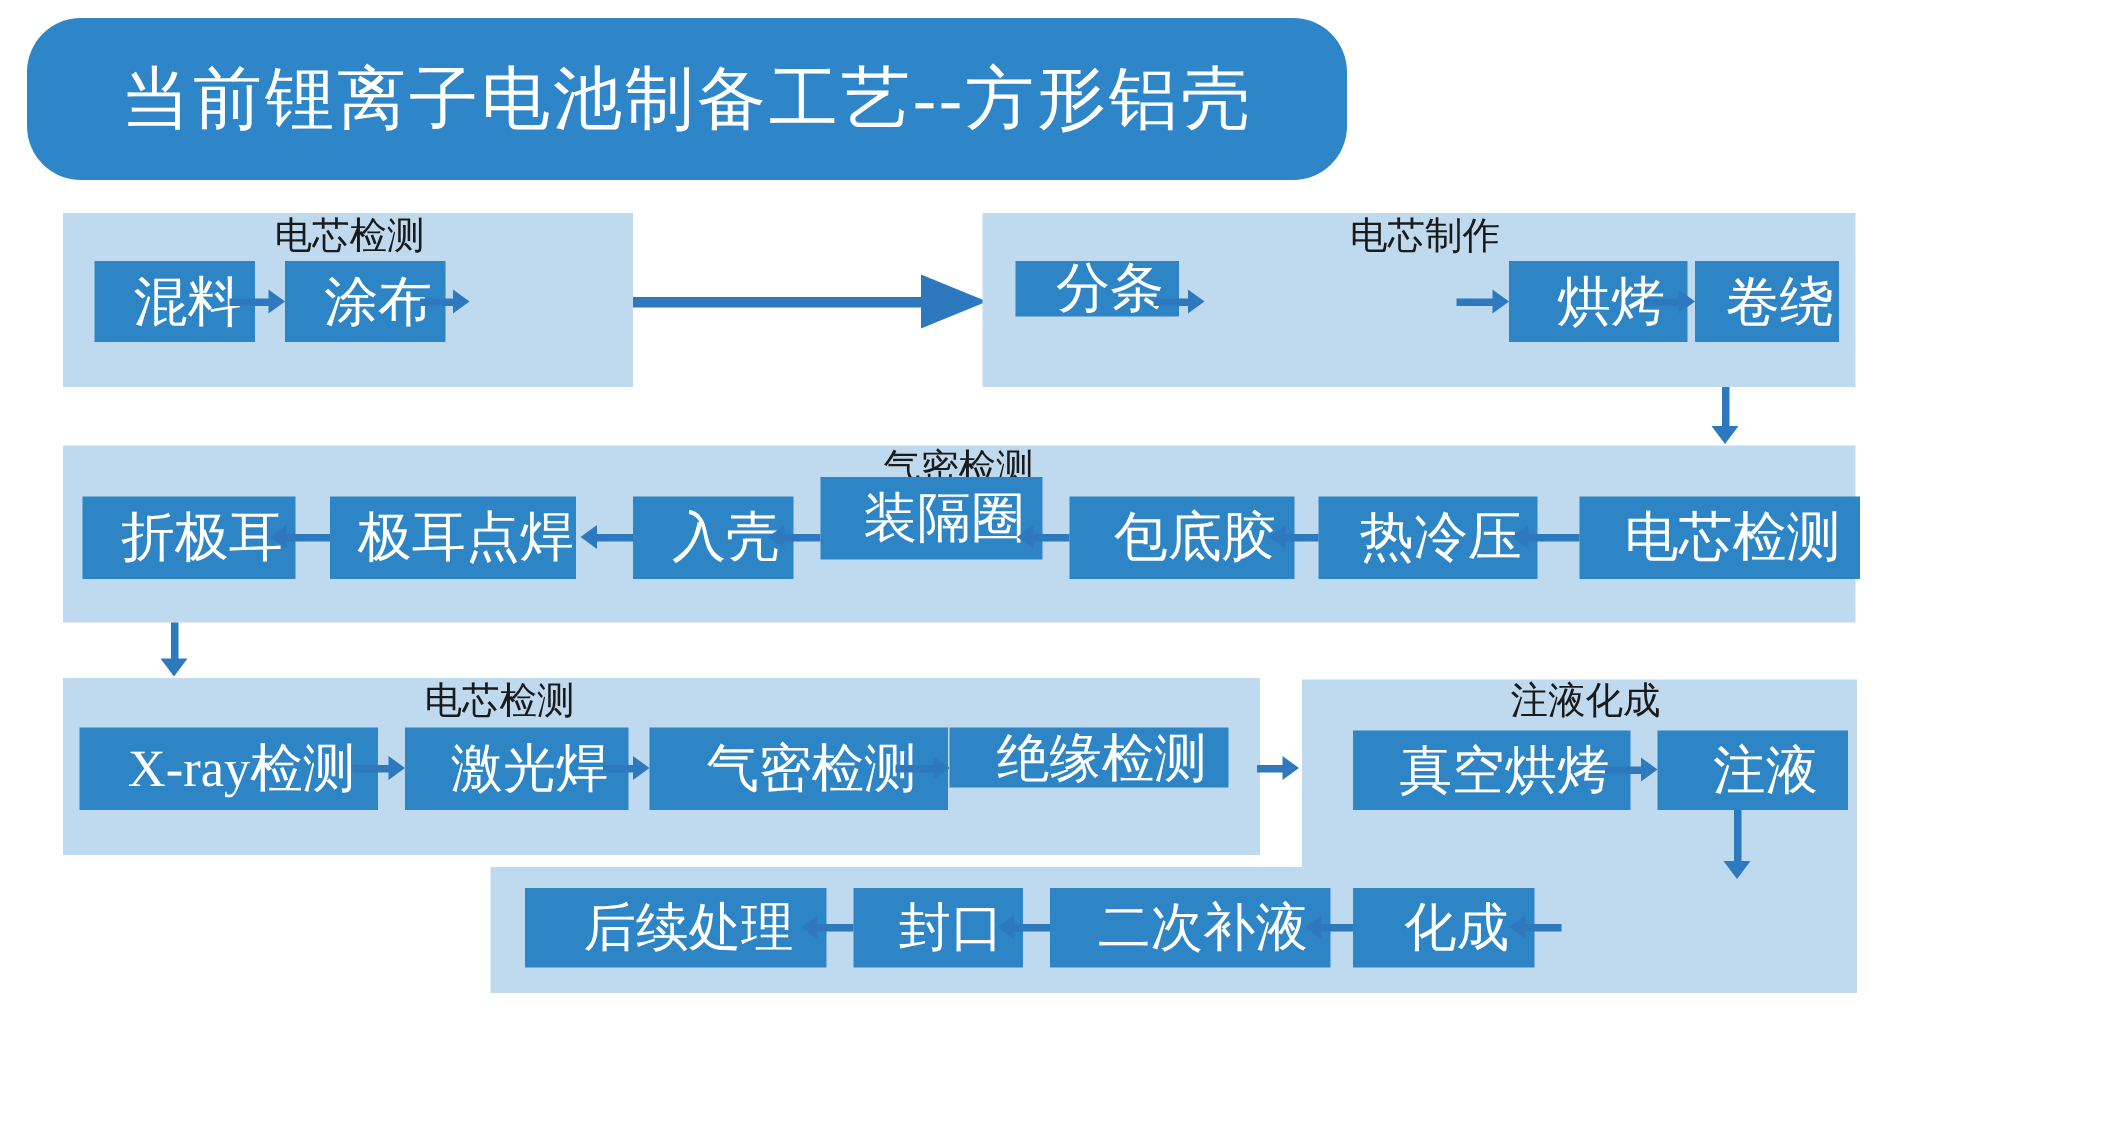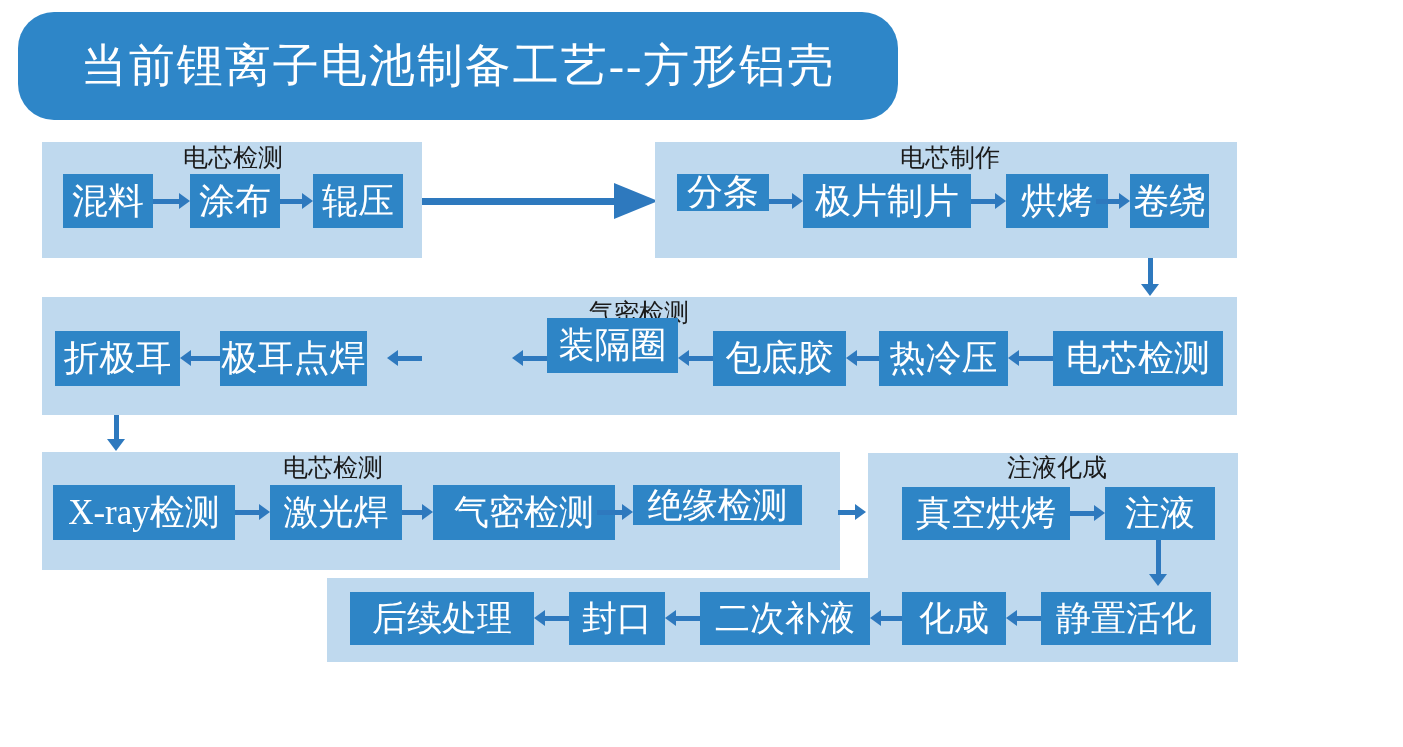--- a/index.html
+++ b/index.html
@@ -18,21 +18,21 @@
     color:#fff;font-size:46px;letter-spacing:2px;white-space:nowrap;
   }
   .panel{position:absolute;background:var(--panel);}
   .grp-label{
     position:absolute;transform:translateX(-50%);
     color:var(--label);font-size:25px;line-height:28px;white-space:nowrap;
   }
   .node{
     position:absolute;background:var(--box);color:var(--boxtext);
     display:flex;align-items:center;justify-content:center;
-    white-space:nowrap;font-size:35px;
+    white-space:nowrap;font-size:35px;padding-left:17px;
   }
   .node.big{font-size:36px;}
   
   .ar{position:absolute;height:16px;}
   .ar::before{content:"";position:absolute;top:5.5px;height:5px;background:var(--arrow);}
   .ar::after{content:"";position:absolute;top:0;width:0;height:0;}
   .ar.right::before{left:0;right:10px;}
   .ar.right::after{right:0;border-left:11px solid var(--arrow);border-top:8px solid transparent;border-bottom:8px solid transparent;}
   .ar.left::before{left:10px;right:0;}
   .ar.left::after{left:0;border-right:11px solid var(--arrow);border-top:8px solid transparent;border-bottom:8px solid transparent;}
@@ -53,42 +53,41 @@
 <div class="stage">
 
   <div class="banner">
     <span>当前锂离子电池制备工艺--方形铝壳</span>
   </div>
 
   <div class="panel" style="left:42px;top:142px;width:380px;height:116px"></div>
   <div class="grp-label" style="left:233px;top:144px">电芯检测</div>
   <div class="node big" style="left:63px;top:174px;width:90px;height:54px">混料</div>
   <div class="node big" style="left:190px;top:174px;width:90px;height:54px">涂布</div>
-  <div class="node big" style="left:313px;top:174px;width:90px;height:54px">辊压</div>
   <div class="ar right" style="left:153px;top:193px;width:37px"></div>
   <div class="ar right" style="left:280px;top:193px;width:33px"></div>
 
   <div class="ar-big" style="left:422px;top:183px;width:236px"></div>
 
   <div class="panel" style="left:655px;top:142px;width:582px;height:116px"></div>
   <div class="grp-label" style="left:950px;top:144px">电芯制作</div>
   <div class="node big" style="left:677px;top:174px;width:92px;height:37px">分条</div>
-  <div class="node big" style="left:803px;top:174px;width:168px;height:54px">极片制片</div>
   <div class="node big" style="left:1006px;top:174px;width:102px;height:54px">烘烤</div>
   <div class="node big" style="left:1130px;top:174px;width:79px;height:54px">卷绕</div>
   <div class="ar right" style="left:769px;top:193px;width:34px"></div>
   <div class="ar right" style="left:971px;top:193px;width:35px"></div>
   <div class="ar right" style="left:1096px;top:193px;width:34px"></div>
 
   <div class="ar-down" style="left:1141px;top:258px;height:38px"></div>
 
   <div class="panel" style="left:42px;top:297px;width:1195px;height:118px"></div>
   <div class="grp-label" style="left:639px;top:299px">气密检测</div>
   <div class="node big" style="left:55px;top:331px;width:125px;height:55px">折极耳</div>
   <div class="node big" style="left:220px;top:331px;width:147px;height:55px">极耳点焊</div>
+  <div class="node big" style="left:422px;top:331px;width:90px;height:55px">入壳</div>
   <div class="node big" style="left:547px;top:318px;width:131px;height:55px">装隔圈</div>
   <div class="node big" style="left:713px;top:331px;width:133px;height:55px">包底胶</div>
   <div class="node big" style="left:879px;top:331px;width:129px;height:55px">热冷压</div>
   <div class="node big" style="left:1053px;top:331px;width:170px;height:55px">电芯检测</div>
   <div class="ar left" style="left:180px;top:350px;width:40px"></div>
   <div class="ar left" style="left:387px;top:350px;width:35px"></div>
   <div class="ar left" style="left:512px;top:350px;width:35px"></div>
   <div class="ar left" style="left:678px;top:350px;width:35px"></div>
   <div class="ar left" style="left:846px;top:350px;width:33px"></div>
   <div class="ar left" style="left:1008px;top:350px;width:45px"></div>
@@ -107,21 +106,20 @@
 
   <div class="ar right" style="left:838px;top:504px;width:28px"></div>
 
   <div class="panel" style="left:868px;top:453px;width:370px;height:209px"></div>
   <div class="grp-label" style="left:1057px;top:454px">注液化成</div>
   <div class="node" style="left:902px;top:487px;width:168px;height:53px">真空烘烤</div>
   <div class="node" style="left:1105px;top:487px;width:110px;height:53px">注液</div>
   <div class="ar right" style="left:1070px;top:505px;width:35px"></div>
 
   <div class="ar-down" style="left:1149px;top:540px;height:46px"></div>
-  <div class="node" style="left:1041px;top:592px;width:170px;height:53px">静置活化</div>
   <div class="node" style="left:902px;top:592px;width:104px;height:53px">化成</div>
   <div class="ar left" style="left:1006px;top:610px;width:35px"></div>
 
   <div class="panel" style="left:327px;top:578px;width:548px;height:84px"></div>
   <div class="node" style="left:700px;top:592px;width:170px;height:53px">二次补液</div>
   <div class="node" style="left:569px;top:592px;width:96px;height:53px">封口</div>
   <div class="node" style="left:350px;top:592px;width:184px;height:53px">后续处理</div>
   <div class="ar left" style="left:870px;top:610px;width:32px"></div>
   <div class="ar left" style="left:665px;top:610px;width:35px"></div>
   <div class="ar left" style="left:534px;top:610px;width:35px"></div>

